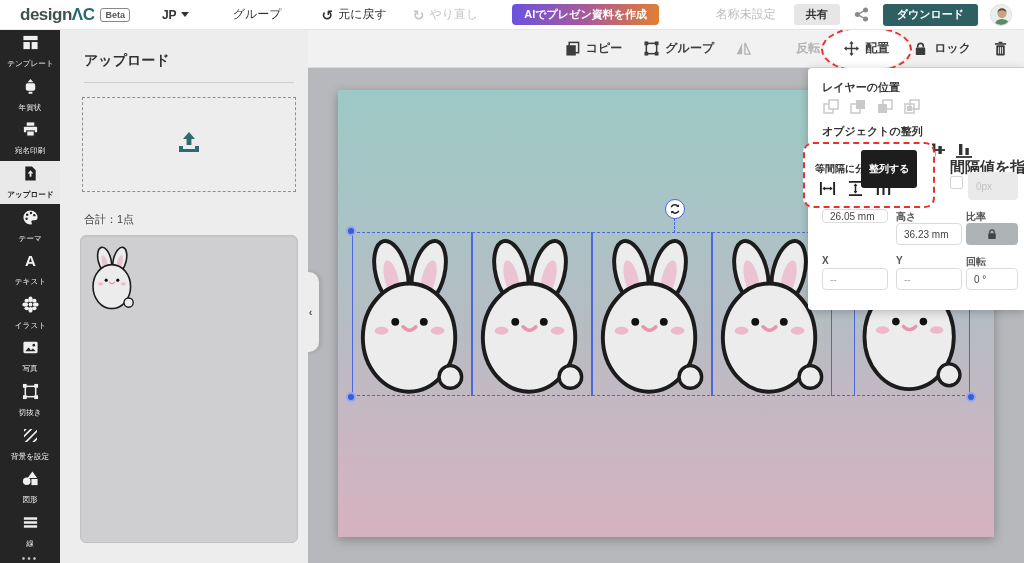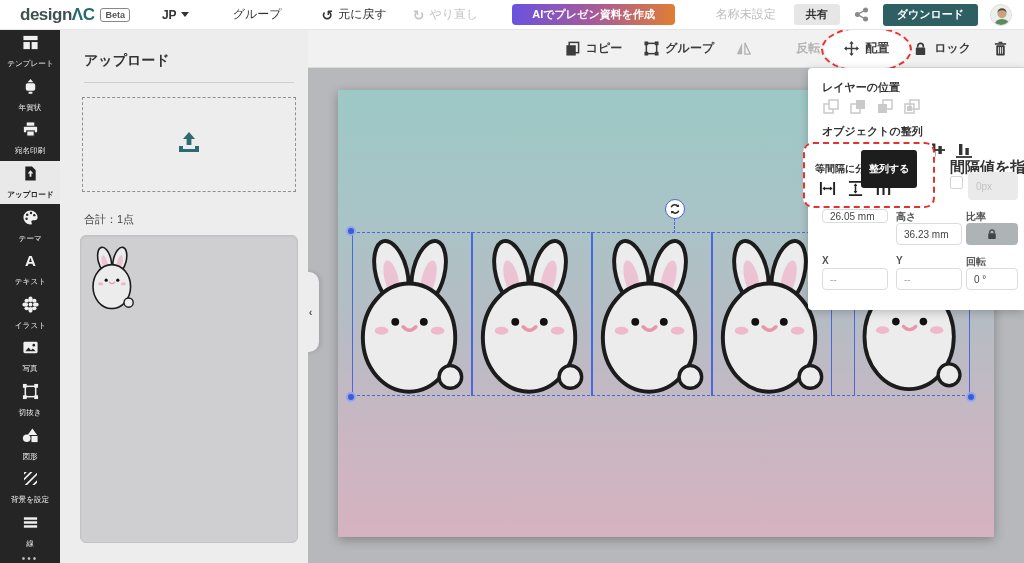--- a/index.html
+++ b/index.html
@@ -13,21 +13,21 @@
   .logo .lg1 { color:#40514f; }
   .logo .lg2 { color:#256b6f; }
   .beta { margin-left:6px; font-size:9px; color:#555; border:1px solid #888; border-radius:3px; padding:1px 4px; font-weight:bold; }
   .lang { margin-left:32px; font-size:12px; font-weight:bold; color:#333; display:flex; align-items:center; gap:4px; cursor:pointer; }
   .caret { width:0; height:0; border-left:4px solid transparent; border-right:4px solid transparent; border-top:5px solid #333; }
   .menu-item { margin-left:44px; font-size:12px; color:#333; cursor:pointer; }
   .hist { margin-left:40px; font-size:12px; display:flex; align-items:center; gap:5px; cursor:pointer; }
   .hist.undo { color:#333; }
   .hist.redo { color:#c6c6c6; margin-left:26px; }
   .hist .arr { font-size:14px; font-weight:bold; }
-  .ai-btn { margin-left:34px; height:21px; padding:0 20px; border-radius:4px; background:linear-gradient(90deg,#6a52e0,#a75a9a,#e07e33); color:#fff; font-size:11px; font-weight:bold; display:flex; align-items:center; cursor:pointer; }
+  .ai-btn { margin-left:34px; height:21px; padding:0 12px; border-radius:4px; background:linear-gradient(90deg,#6a52e0,#a75a9a,#e07e33); color:#fff; font-size:11px; font-weight:bold; display:flex; align-items:center; cursor:pointer; }
   .doc-title { margin-left:auto; font-size:12px; color:#bdbdbd; }
   .share-btn { margin-left:18px; height:21px; padding:0 12px; background:#e6e6e6; border-radius:3px; font-size:11px; font-weight:bold; color:#333; display:flex; align-items:center; cursor:pointer; }
   .share-ic { margin-left:14px; cursor:pointer; display:flex; }
   .dl-btn { margin-left:14px; height:22px; padding:0 14px; background:#2e5f63; border-radius:3px; font-size:11px; font-weight:bold; color:#fff; display:flex; align-items:center; cursor:pointer; }
   .avatar { margin-left:12px; margin-right:12px; width:22px; height:22px; border-radius:50%; background:#eef3f1; border:1px solid #ddd; overflow:hidden; cursor:pointer; }
 
   
   .rail { position:absolute; left:0; top:30px; width:60px; height:533px; background:#252525; z-index:30; display:flex; flex-direction:column; }
   .rail-item { height:44.2px; display:flex; flex-direction:column; align-items:center; justify-content:center; gap:3px; cursor:pointer; }
   .rail-item .rail-label { font-size:8px; color:#f0f0f0; transform:scale(.95); white-space:nowrap; }
@@ -226,38 +226,38 @@
           <rect x="3.5" y="3.5" width="11" height="11" fill="none" stroke="#f0f0f0" stroke-width="1.6"></rect>
           <rect x="1" y="1" width="4" height="4" fill="#f0f0f0"></rect>
           <rect x="13" y="1" width="4" height="4" fill="#f0f0f0"></rect>
           <rect x="1" y="13" width="4" height="4" fill="#f0f0f0"></rect>
           <rect x="13" y="13" width="4" height="4" fill="#f0f0f0"></rect>
         </svg></span>
       <span class="rail-label">切抜き</span>
     </div>
     <div class="rail-item">
       <span class="rail-icon"><svg viewBox="0 0 18 18">
-          <path d="M11 1.5l5 7h-10z" fill="#f0f0f0"></path>
-          <circle cx="5" cy="12" r="4" fill="#f0f0f0"></circle>
-          <rect x="10" y="9.5" width="6.5" height="6.5" fill="#f0f0f0"></rect>
-        </svg></span>
-      <span class="rail-label">図形</span>
-    </div>
-    <div class="rail-item">
-      <span class="rail-icon"><svg viewBox="0 0 18 18">
           <defs>
             <clipPath id="hcp">
               <rect x="2" y="2" width="14" height="14"></rect>
             </clipPath>
           </defs>
           <g clip-path="url(#hcp)" stroke="#f0f0f0" stroke-width="1.8">
             <path d="M-2 8 8 -2M-2 14 14 -2M2 18 18 2M8 20 20 8"></path>
           </g>
         </svg></span>
       <span class="rail-label">背景を設定</span>
+    </div>
+    <div class="rail-item">
+      <span class="rail-icon"><svg viewBox="0 0 18 18">
+          <path d="M11 1.5l5 7h-10z" fill="#f0f0f0"></path>
+          <circle cx="5" cy="12" r="4" fill="#f0f0f0"></circle>
+          <rect x="10" y="9.5" width="6.5" height="6.5" fill="#f0f0f0"></rect>
+        </svg></span>
+      <span class="rail-label">図形</span>
     </div>
     <div class="rail-item">
       <span class="rail-icon"><svg viewBox="0 0 18 18">
           <rect x="2" y="3.5" width="14" height="2.6" fill="#f0f0f0"></rect>
           <rect x="2" y="7.7" width="14" height="2.6" fill="#f0f0f0"></rect>
           <rect x="2" y="11.9" width="14" height="2.6" fill="#f0f0f0"></rect>
         </svg></span>
       <span class="rail-label">線</span>
     </div>
     <div class="rail-dots">•••</div>

